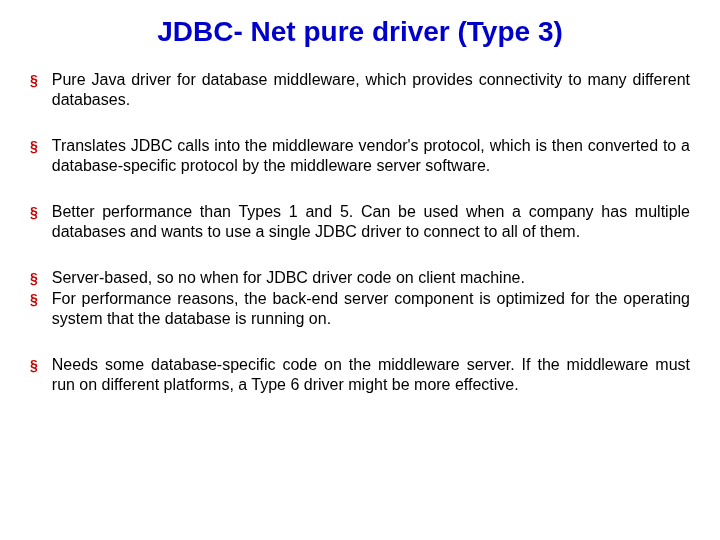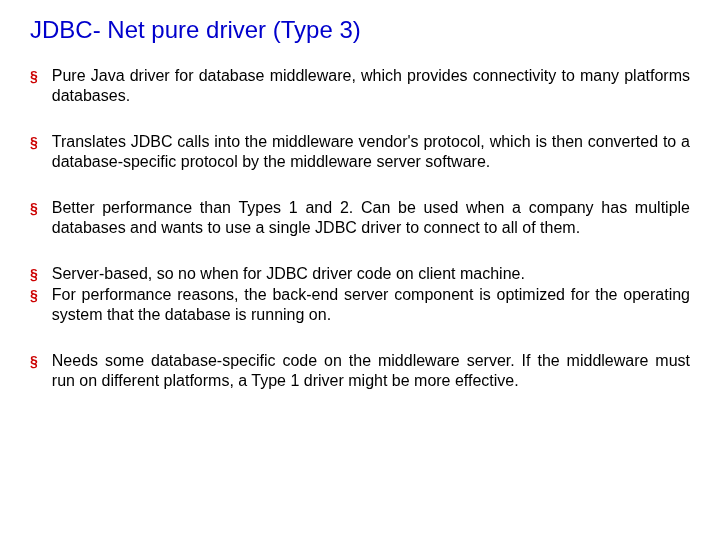--- a/index.html
+++ b/index.html
@@ -10,24 +10,24 @@
     body {
       width: 720px;
       height: 540px;
       background: #ffffff;
       font-family: Arial, Helvetica, sans-serif;
       padding: 16px 30px 20px 30px;
       overflow: hidden;
     }
     .title {
       color: #0000cc;
-      font-size: 24px;
-      text-align: left;
+      font-size: 28px;
+      text-align: center;
       margin-bottom: 22px;
-      font-weight: normal;
+      font-weight: bold;
     }
     .bullets {
       list-style: none;
     }
     .bullet-group {
       margin-bottom: 26px;
     }
     .bullet-group.tight {
       margin-bottom: 0;
     }
@@ -53,41 +53,41 @@
   </style>
 </head>
 <body>
 
 <h1 class="title">JDBC- Net pure driver (Type 3)</h1>
 
 <ul class="bullets">
 
   <li class="bullet-item bullet-group">
     <span class="bullet-marker">§</span>
-    <span class="bullet-text">Pure Java driver for database middleware, which provides connectivity to many platforms databases.</span>
+    <span class="bullet-text">Pure Java driver for database middleware, which provides connectivity to many different databases.</span>
   </li>
 
   <li class="bullet-item bullet-group">
     <span class="bullet-marker">§</span>
     <span class="bullet-text">Translates JDBC calls into the middleware vendor's protocol, which is then converted to a database-specific protocol by the middleware server software.</span>
   </li>
 
   <li class="bullet-item bullet-group">
     <span class="bullet-marker">§</span>
-    <span class="bullet-text">Better performance than Types 1 and 2. Can be used when a company has multiple databases and wants to use a single JDBC driver to connect to all of them.</span>
+    <span class="bullet-text">Better performance than Types 1 and 5. Can be used when a company has multiple databases and wants to use a single JDBC driver to connect to all of them.</span>
   </li>
 
   <li class="bullet-item bullet-group tight">
     <span class="bullet-marker">§</span>
     <span class="bullet-text">Server-based, so no when for JDBC driver code on client machine.</span>
   </li>
 
   <li class="bullet-item bullet-group">
     <span class="bullet-marker">§</span>
     <span class="bullet-text">For performance reasons, the back-end server component is optimized for the operating system that the database is running on.</span>
   </li>
 
   <li class="bullet-item bullet-group">
     <span class="bullet-marker">§</span>
-    <span class="bullet-text">Needs some database-specific code on the middleware server. If the middleware must run on different platforms, a Type 1 driver might be more effective.</span>
+    <span class="bullet-text">Needs some database-specific code on the middleware server. If the middleware must run on different platforms, a Type 6 driver might be more effective.</span>
   </li>
 
 </ul>
 
 </body></html>

